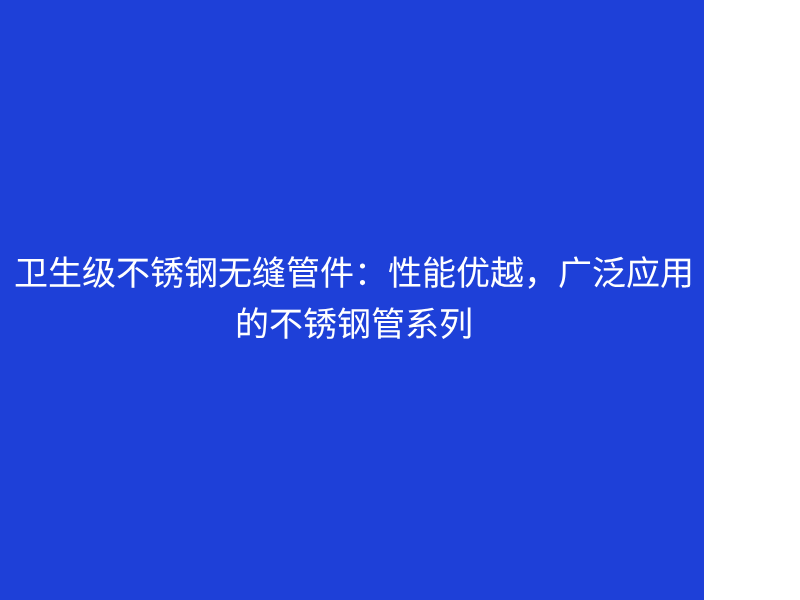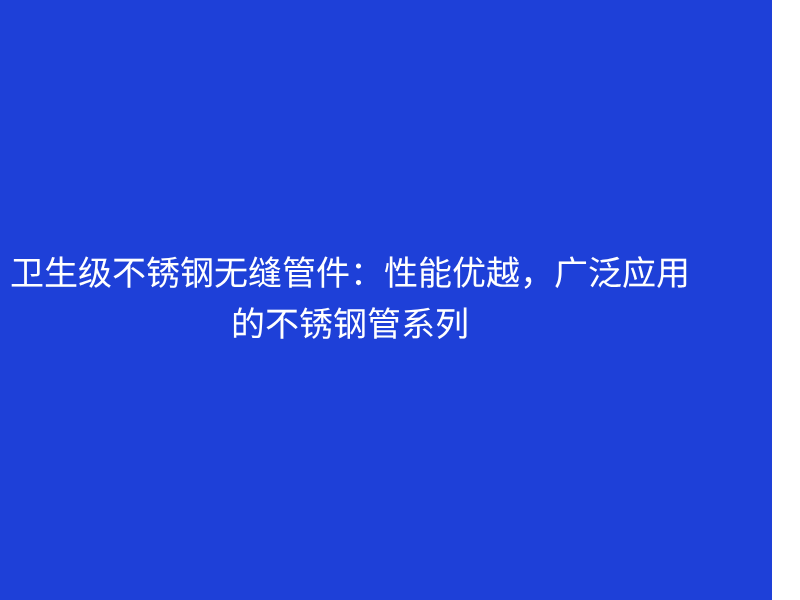--- a/index.html
+++ b/index.html
@@ -12,26 +12,26 @@
     width: 800px;
     height: 600px;
     overflow: hidden;
     font-family: "Liberation Sans", "DejaVu Sans", sans-serif;
   }
 
   
   .title-card {
     position: relative;
     box-sizing: border-box;
-    width: 772px;
+    width: 704px;
     height: 600px;
     background-color: #1e40d8;
     display: flex;
     align-items: center;
-    justify-content: flex-start;
+    justify-content: flex-end;
   }
 
   .title-block {
     width: 700px;
     display: flex;
     flex-direction: column;
     align-items: center;
     justify-content: center;
   }
 

